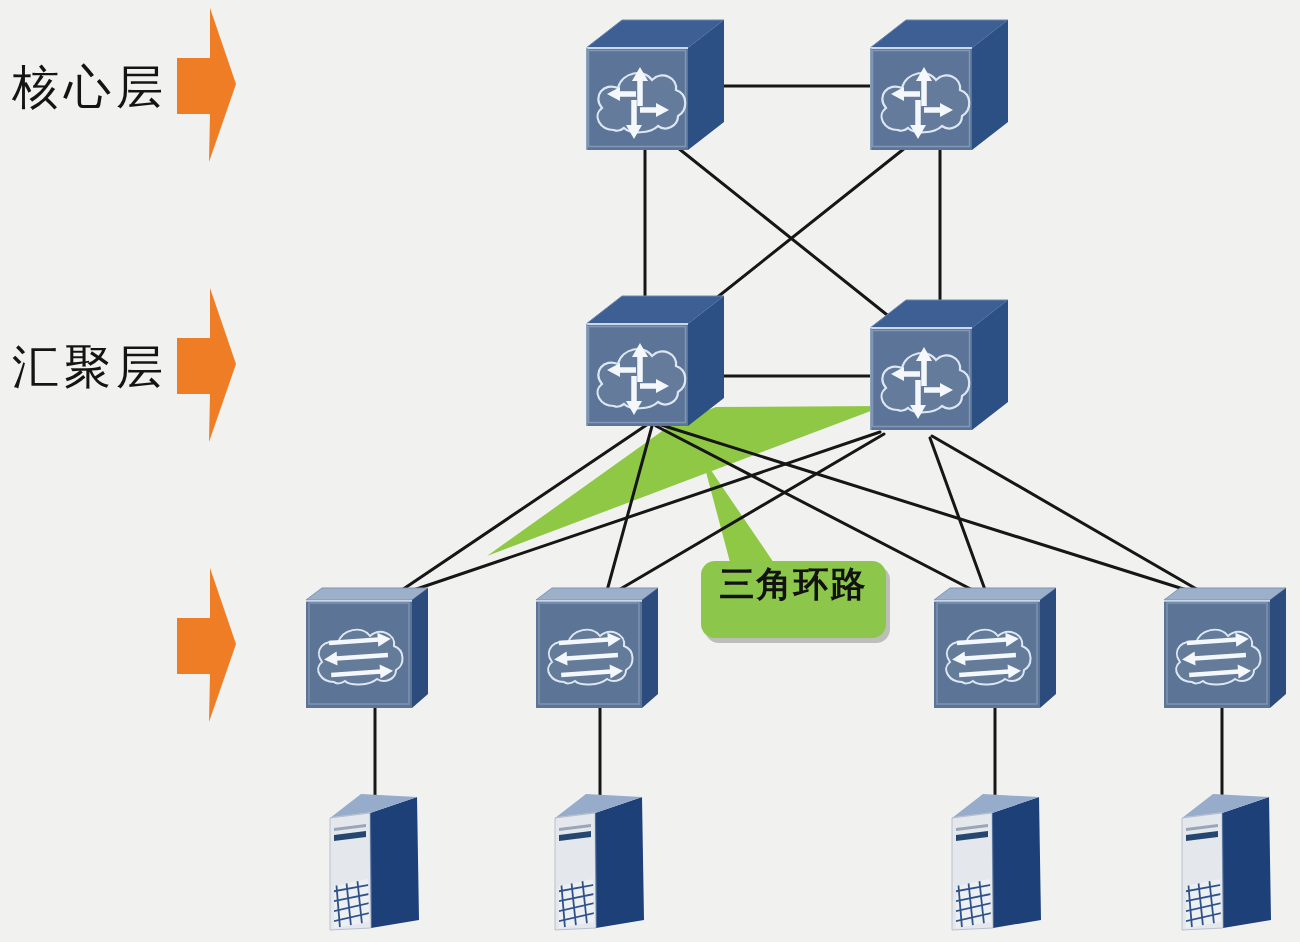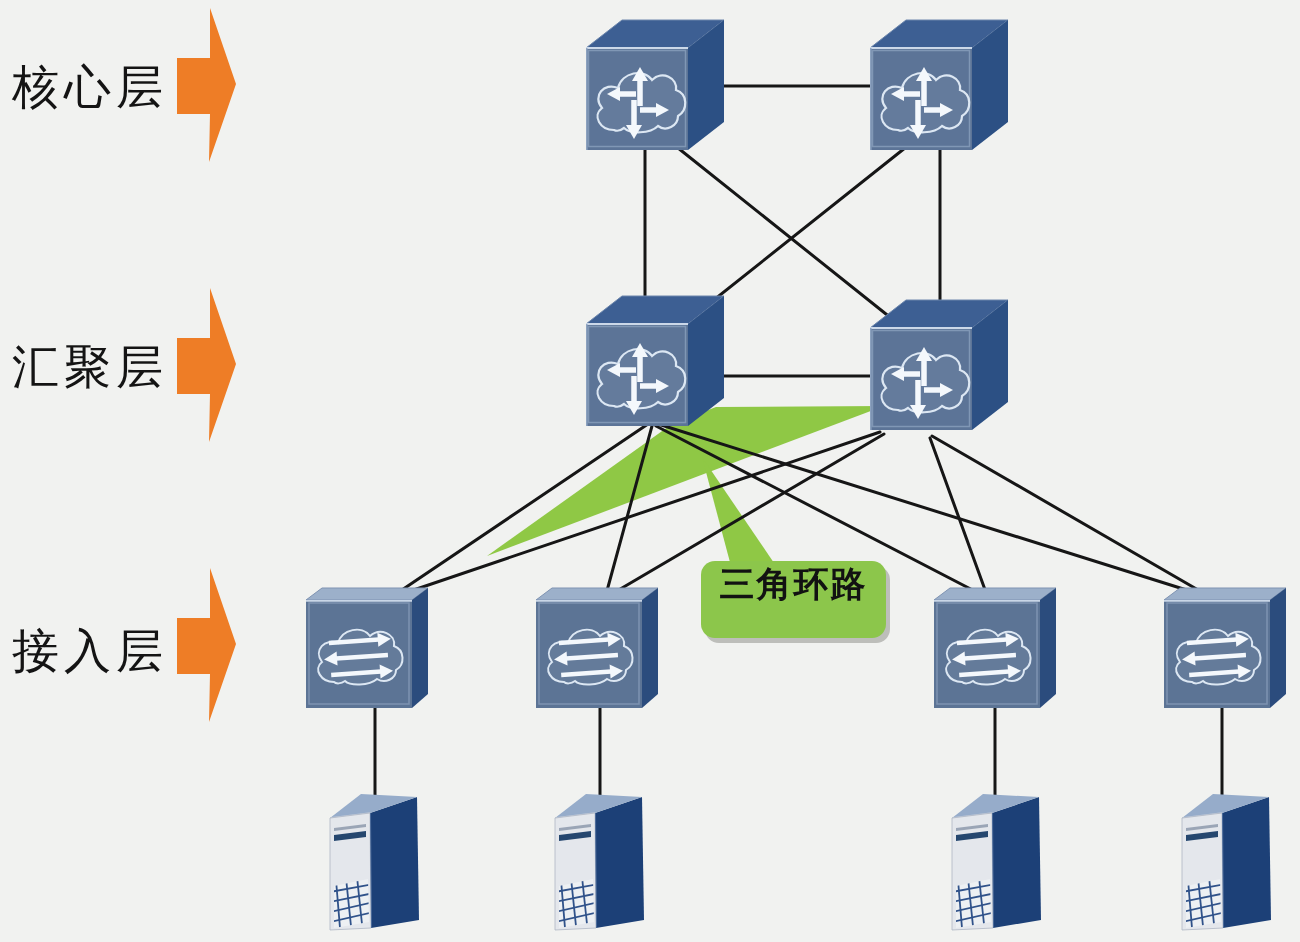--- a/index.html
+++ b/index.html
@@ -119,21 +119,20 @@
       <line class="conn" x1="932" y1="436" x2="1212" y2="598"></line>
       <line class="conn" x1="375" y1="708" x2="375" y2="802"></line>
       <line class="conn" x1="600" y1="708" x2="600" y2="802"></line>
       <line class="conn" x1="995" y1="708" x2="995" y2="802"></line>
       <line class="conn" x1="1222" y1="708" x2="1222" y2="802"></line>
     </g>
   </svg>
 
   <div class="layer-label" style="top:56px">核心层</div>
   <div class="layer-label" style="top:336px">汇聚层</div>
-  <div class="layer-label" style="top:620px">接入层</div>
 
   <svg class="layer-arrow" style="top:6px" viewBox="0 0 62 158">
     <polygon points="34,2 60,78 33,156 34,108 1,108 1,52 34,52" fill="#EE7D26"></polygon>
   </svg>
   <svg class="layer-arrow" style="top:286px" viewBox="0 0 62 158">
     <polygon points="34,2 60,78 33,156 34,108 1,108 1,52 34,52" fill="#EE7D26"></polygon>
   </svg>
   <svg class="layer-arrow" style="top:566px" viewBox="0 0 62 158">
     <polygon points="34,2 60,78 33,156 34,108 1,108 1,52 34,52" fill="#EE7D26"></polygon>
   </svg>

